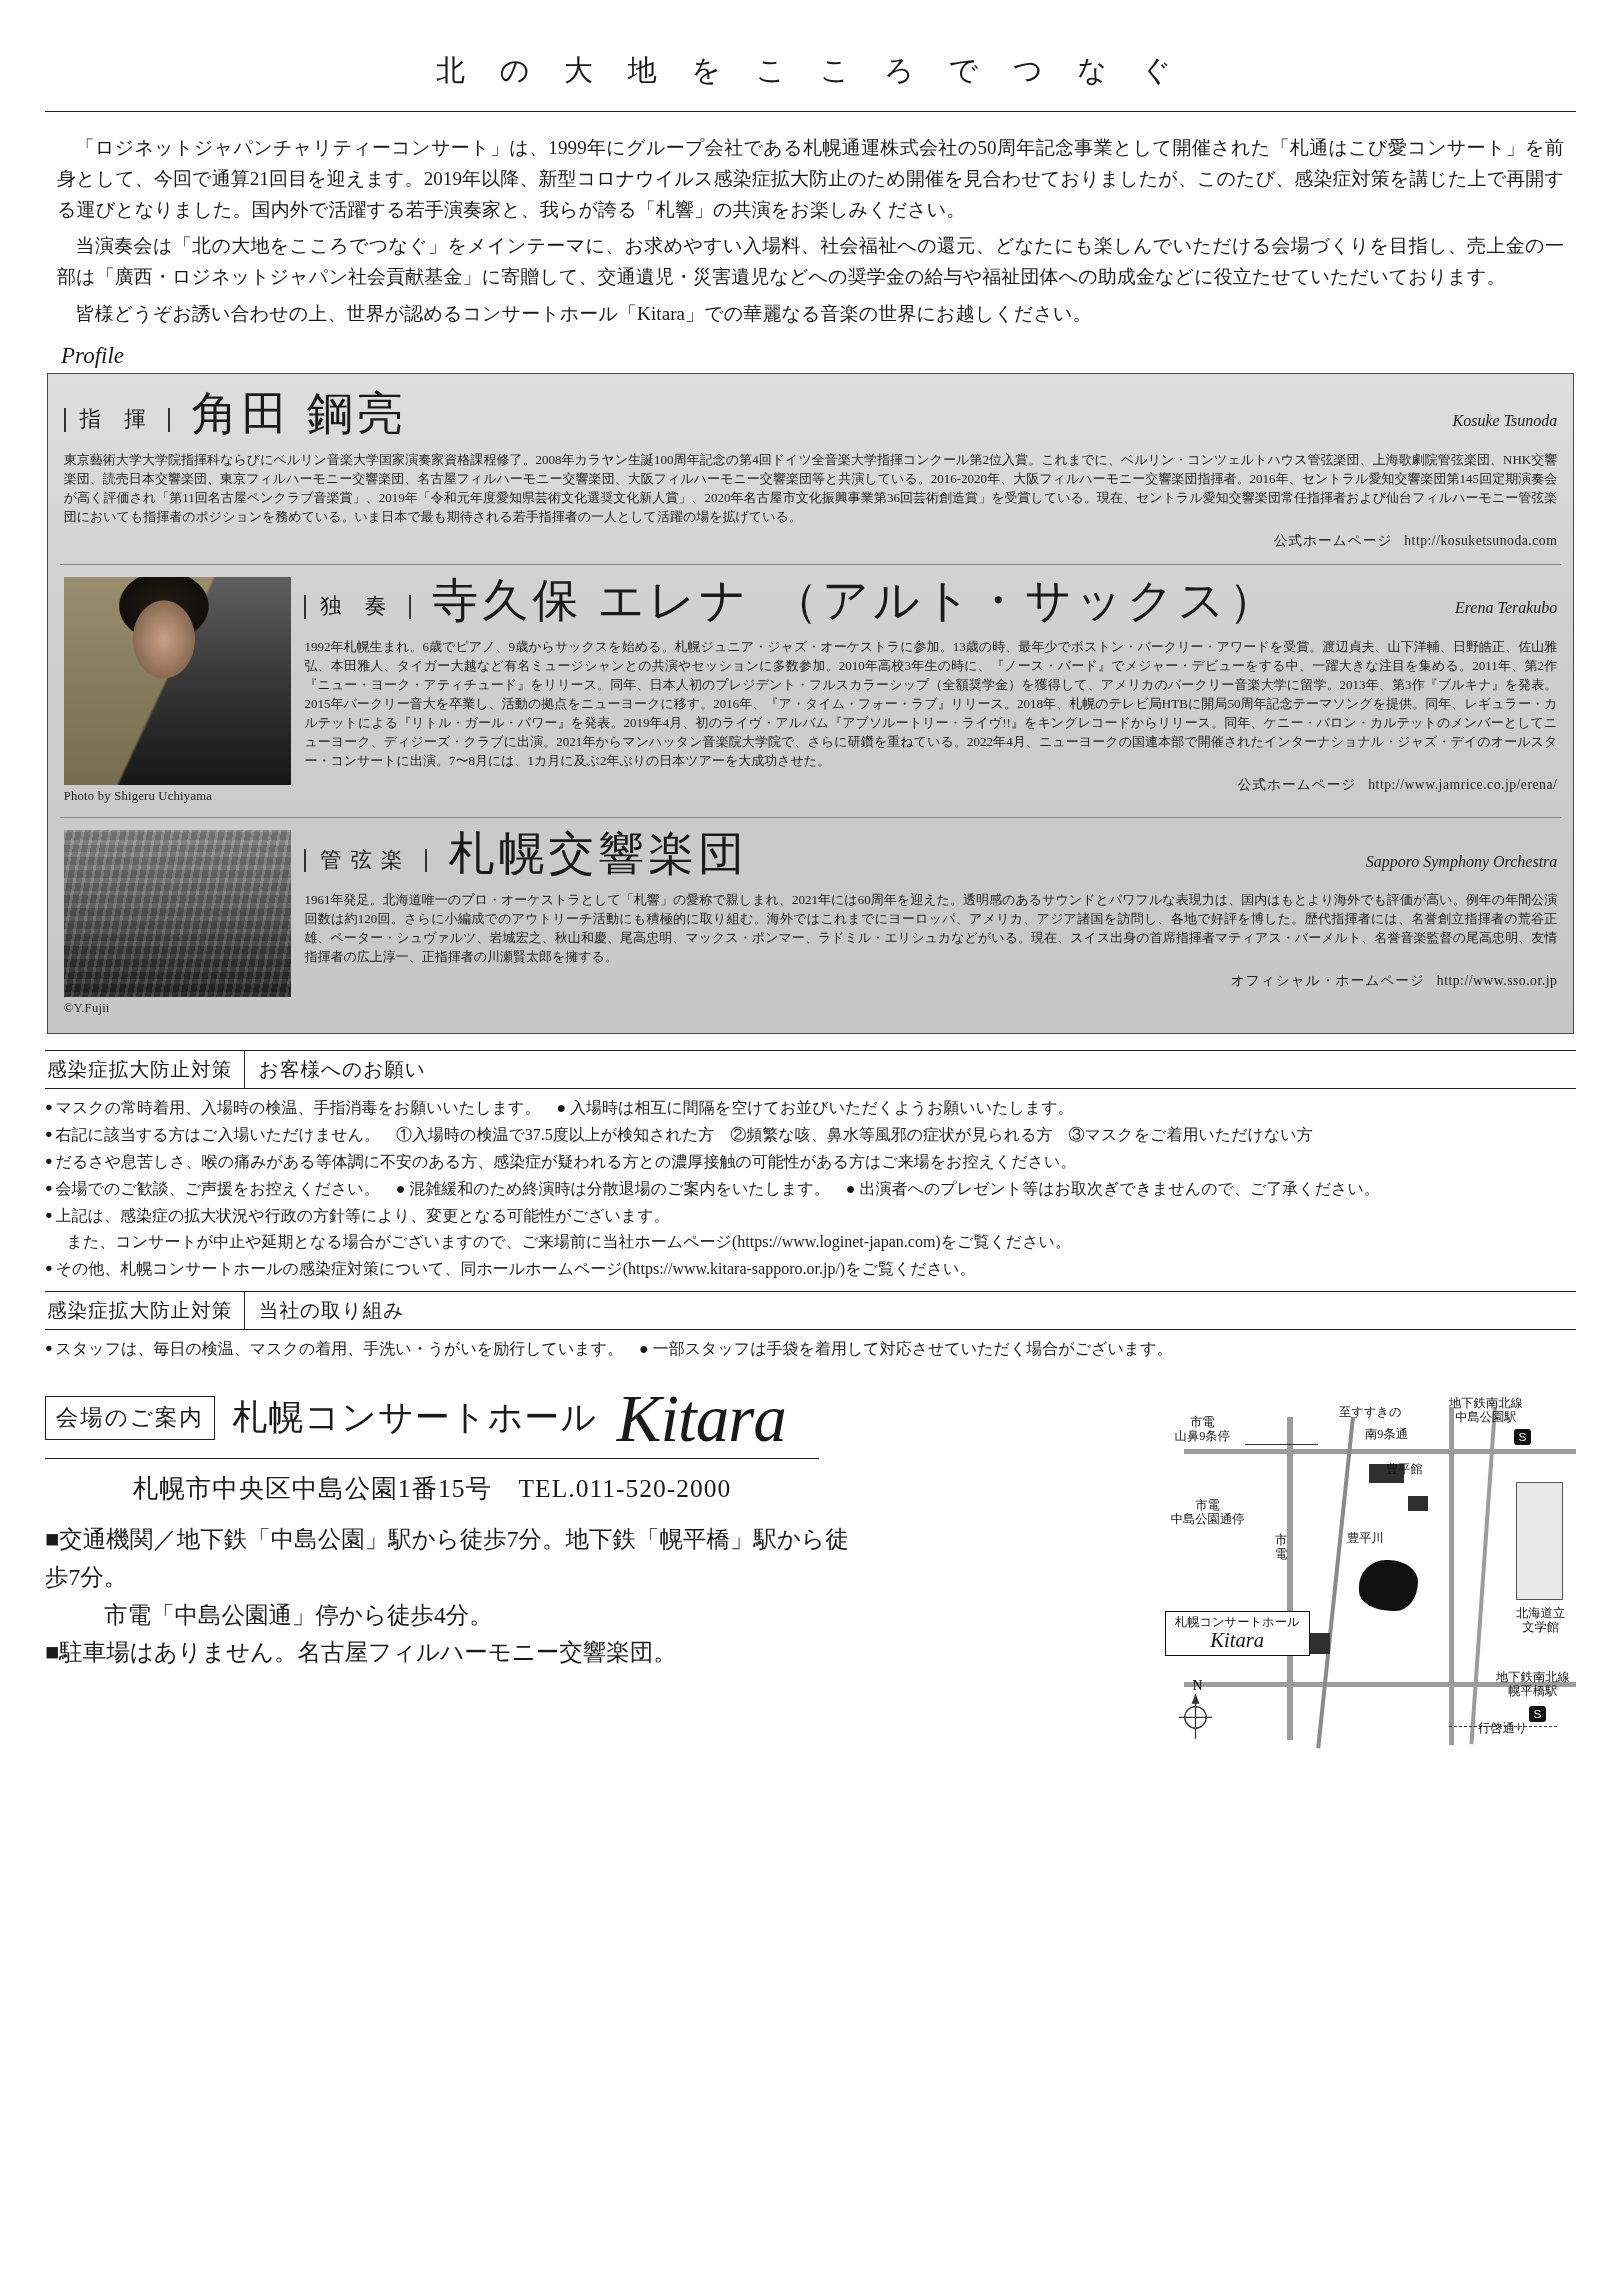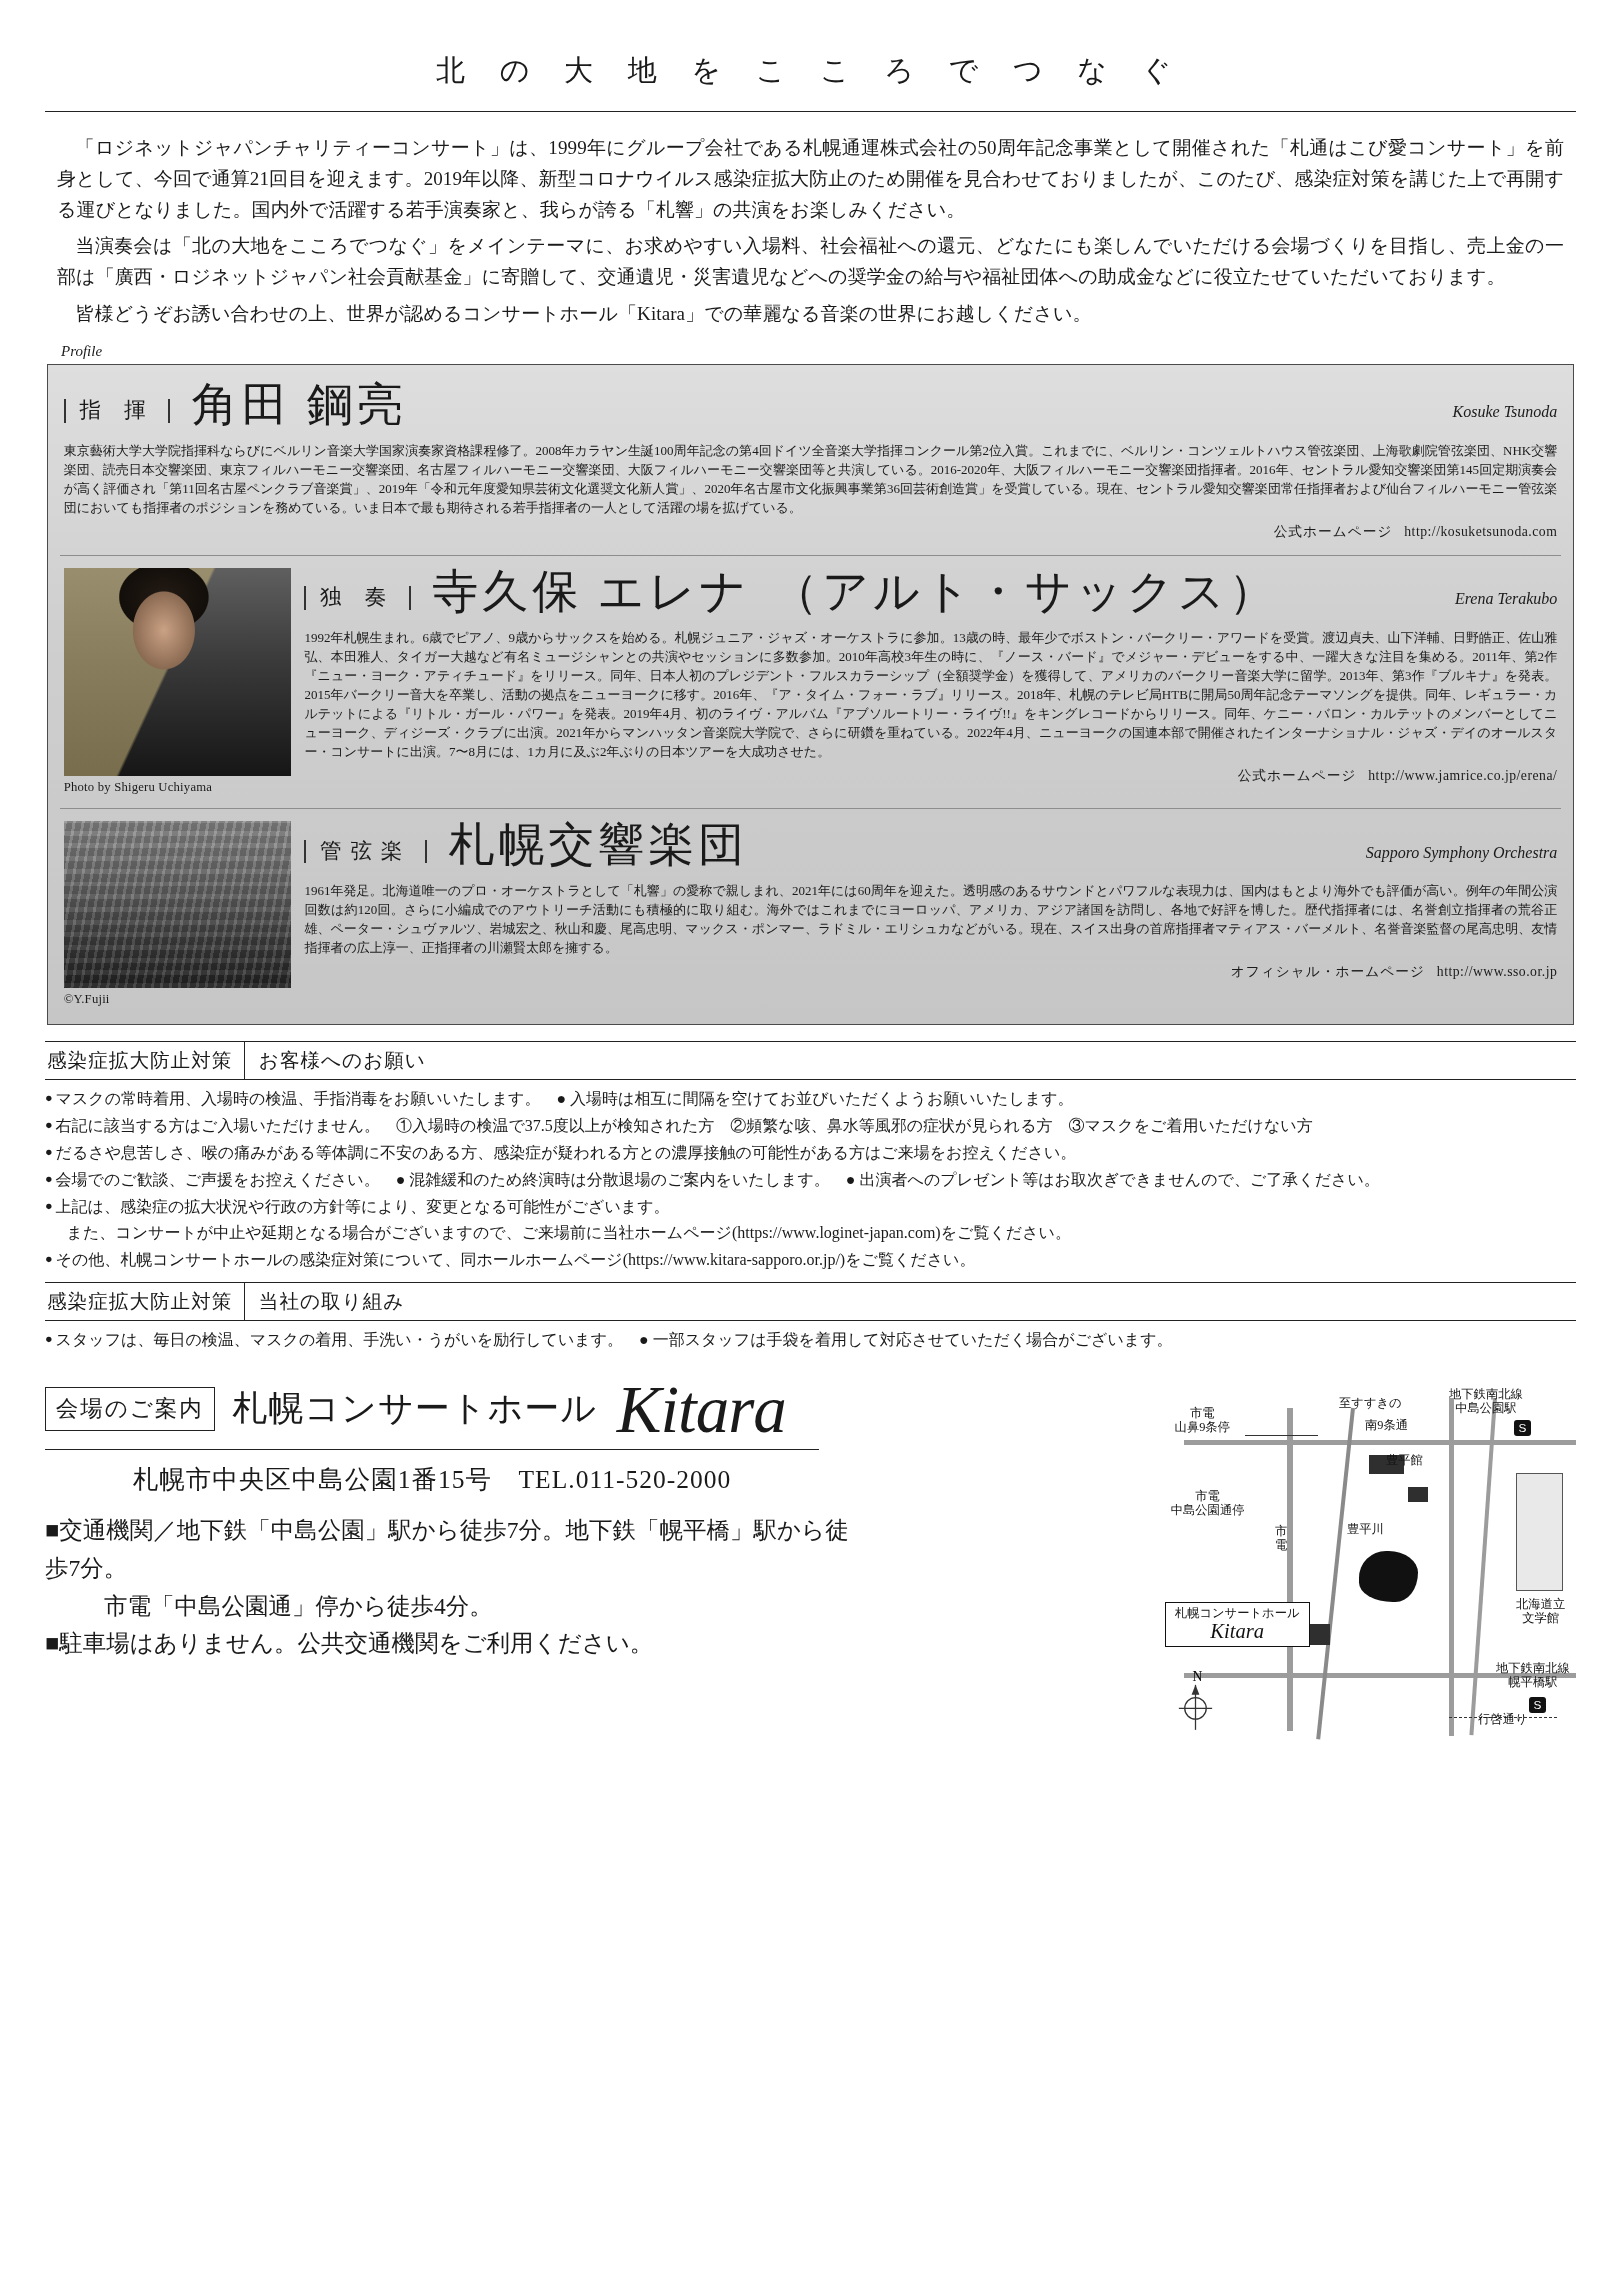--- a/index.html
+++ b/index.html
@@ -49,21 +49,21 @@
   }
   .intro p {
     margin: 0 0 5.9px 0;
     text-indent: 18.6px;
   }
 
   
   .profile-label {
     margin: 13.7px 0 3.9px 61px;
     font-style: italic;
-    font-size: 15px;
+    font-size: 23px;
     font-family: "Liberation Serif", "DejaVu Serif", serif;
   }
   .profile-box {
     margin: 0 47px;
     border: 1px solid #4a4a4a;
     background: linear-gradient(180deg,#dedede 0%, #cfcfcf 40%, #c6c6c6 100%);
     padding: 9.8px 11.8px;
     box-sizing: border-box;
   }
   .profile-row {
@@ -439,21 +439,21 @@
       <div class="venue-title-row">
         <span class="venue-badge">会場のご案内</span>
         <span class="venue-hall">札幌コンサートホール</span>
         <span class="kitara">Kitara</span>
       </div>
       <hr class="venue-rule">
       <div class="venue-addr">札幌市中央区中島公園1番15号　TEL.011-520-2000</div>
       <div class="venue-access">
         <div>■交通機関／地下鉄「中島公園」駅から徒歩7分。地下鉄「幌平橋」駅から徒歩7分。</div>
         <div class="indent">市電「中島公園通」停から徒歩4分。</div>
-        <div>■駐車場はありません。公共交通機関をご利用ください。</div>
+        <div>■駐車場はありません。名古屋フィルハーモニー交響楽団。</div>
       </div>
     </div>
 
     <div class="map">
 
       <div class="road" style="left:29px; top:61px; width:392px; height:4.9px;"></div>
       <div class="road" style="left:132px; top:29px; width:5.9px; height:323px;"></div>
       <div class="road" style="left:29px; top:294px; width:392px; height:4.9px;"></div>
       <div class="road" style="left:294px; top:19.6px; width:4.9px; height:338px;"></div>
       <div class="road" style="left:338px; top:19.6px; width:3.9px; height:338px; transform:rotate(4deg); transform-origin:top;"></div>

